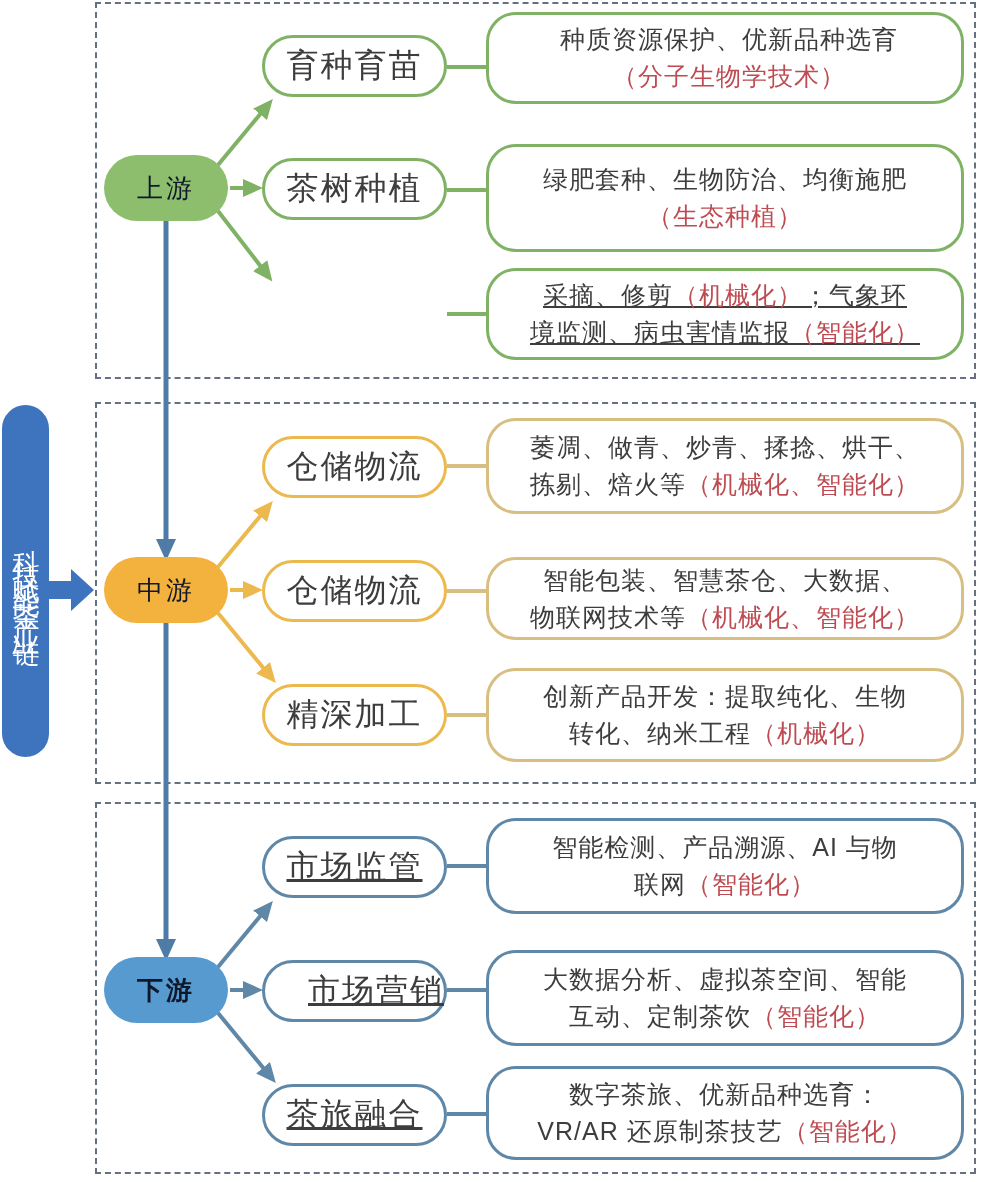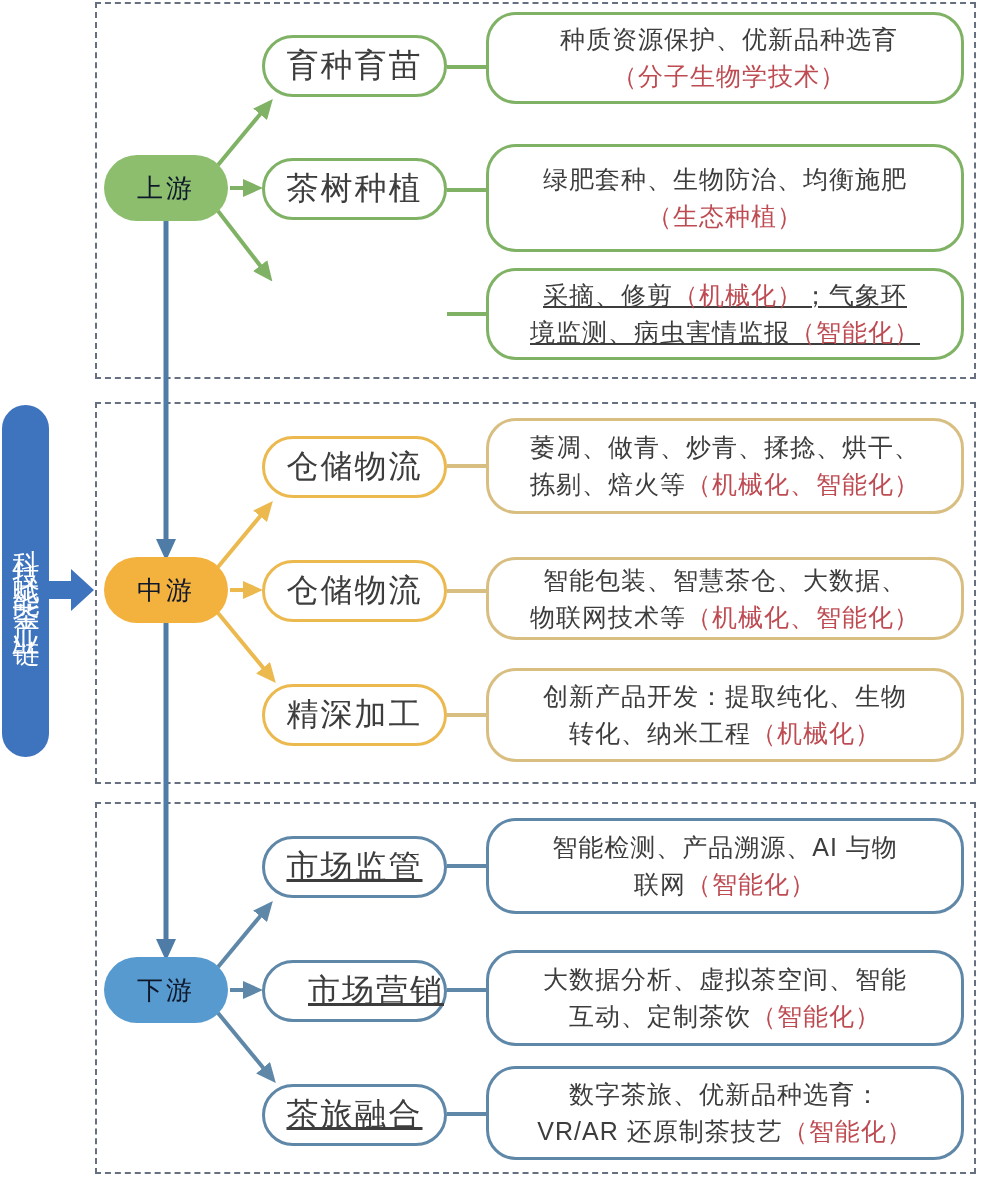--- a/index.html
+++ b/index.html
@@ -12,21 +12,21 @@
   .section-frame{position:absolute;left:95px;width:881px;border:2px dashed var(--c-dash,#667080);box-sizing:border-box;background:transparent;}
   
   .title-pill{position:absolute;left:2px;top:405px;width:47px;height:352px;border-radius:24px;
     background:var(--c-pill,#3e73be);display:flex;align-items:center;justify-content:center;}
   .title-pill .vtext{writing-mode:vertical-rl;text-orientation:upright;color:#fff;font-size:27px;letter-spacing:13px;line-height:47px;}
   
   .main-node{position:absolute;left:104px;width:124px;height:66px;border-radius:33px;
     display:flex;align-items:center;justify-content:center;color:#0f172a;font-size:26px;letter-spacing:3px;}
   .main-node.green{background:var(--c-green_fill,#8cbe6e);}
   .main-node.yellow{background:var(--c-yellow_fill,#f3b13e);}
-  .main-node.blue{background:var(--c-blue_fill,#569acf);}
+  .main-node.blue{background:var(--c-blue_fill,#569acf);font-weight:bold;}
   
   .branch-node{position:absolute;left:262px;width:185px;height:62px;background:#fff;border-radius:31px;
     display:flex;align-items:center;justify-content:center;font-size:32px;letter-spacing:2px;border:3px solid;box-sizing:border-box;}
   .branch-node.green{border-color:var(--c-green_line,#7fb264);}
   .branch-node.yellow{border-color:var(--c-yellow_line,#ecb94f);}
   .branch-node.blue{border-color:var(--c-blue_line,#5e87a8);text-decoration:underline;}
   
   .detail-box{position:absolute;left:486px;width:478px;background:#fff;border:3px solid;border-radius:30px;
     display:flex;align-items:center;justify-content:center;text-align:center;
     font-size:25px;line-height:37px;letter-spacing:1px;padding:2px 12px;box-sizing:border-box;}

